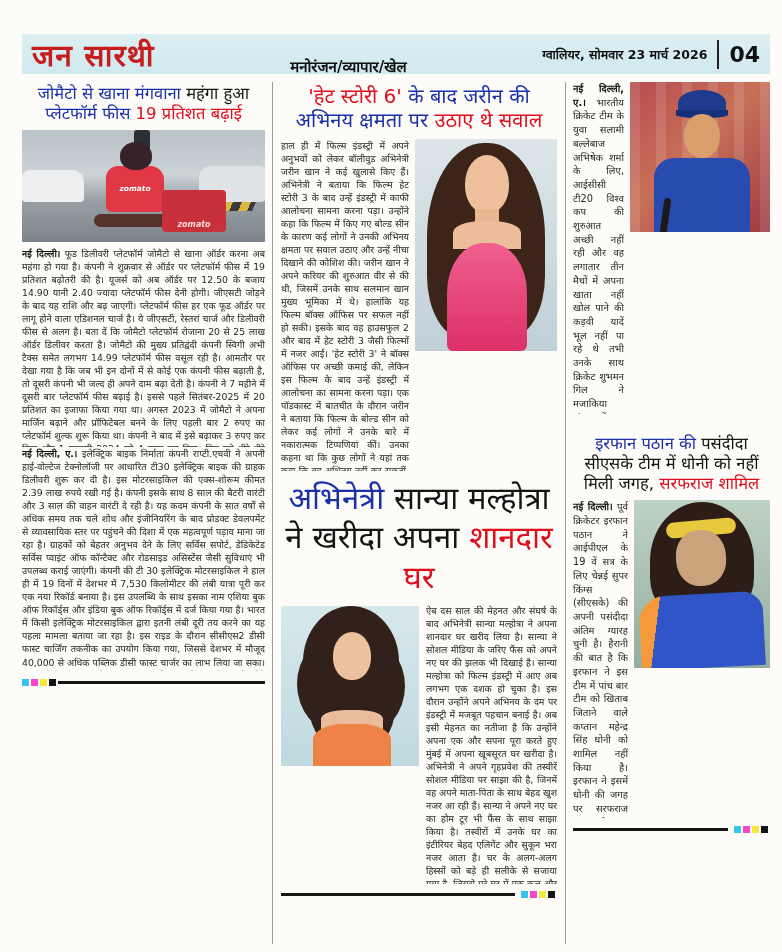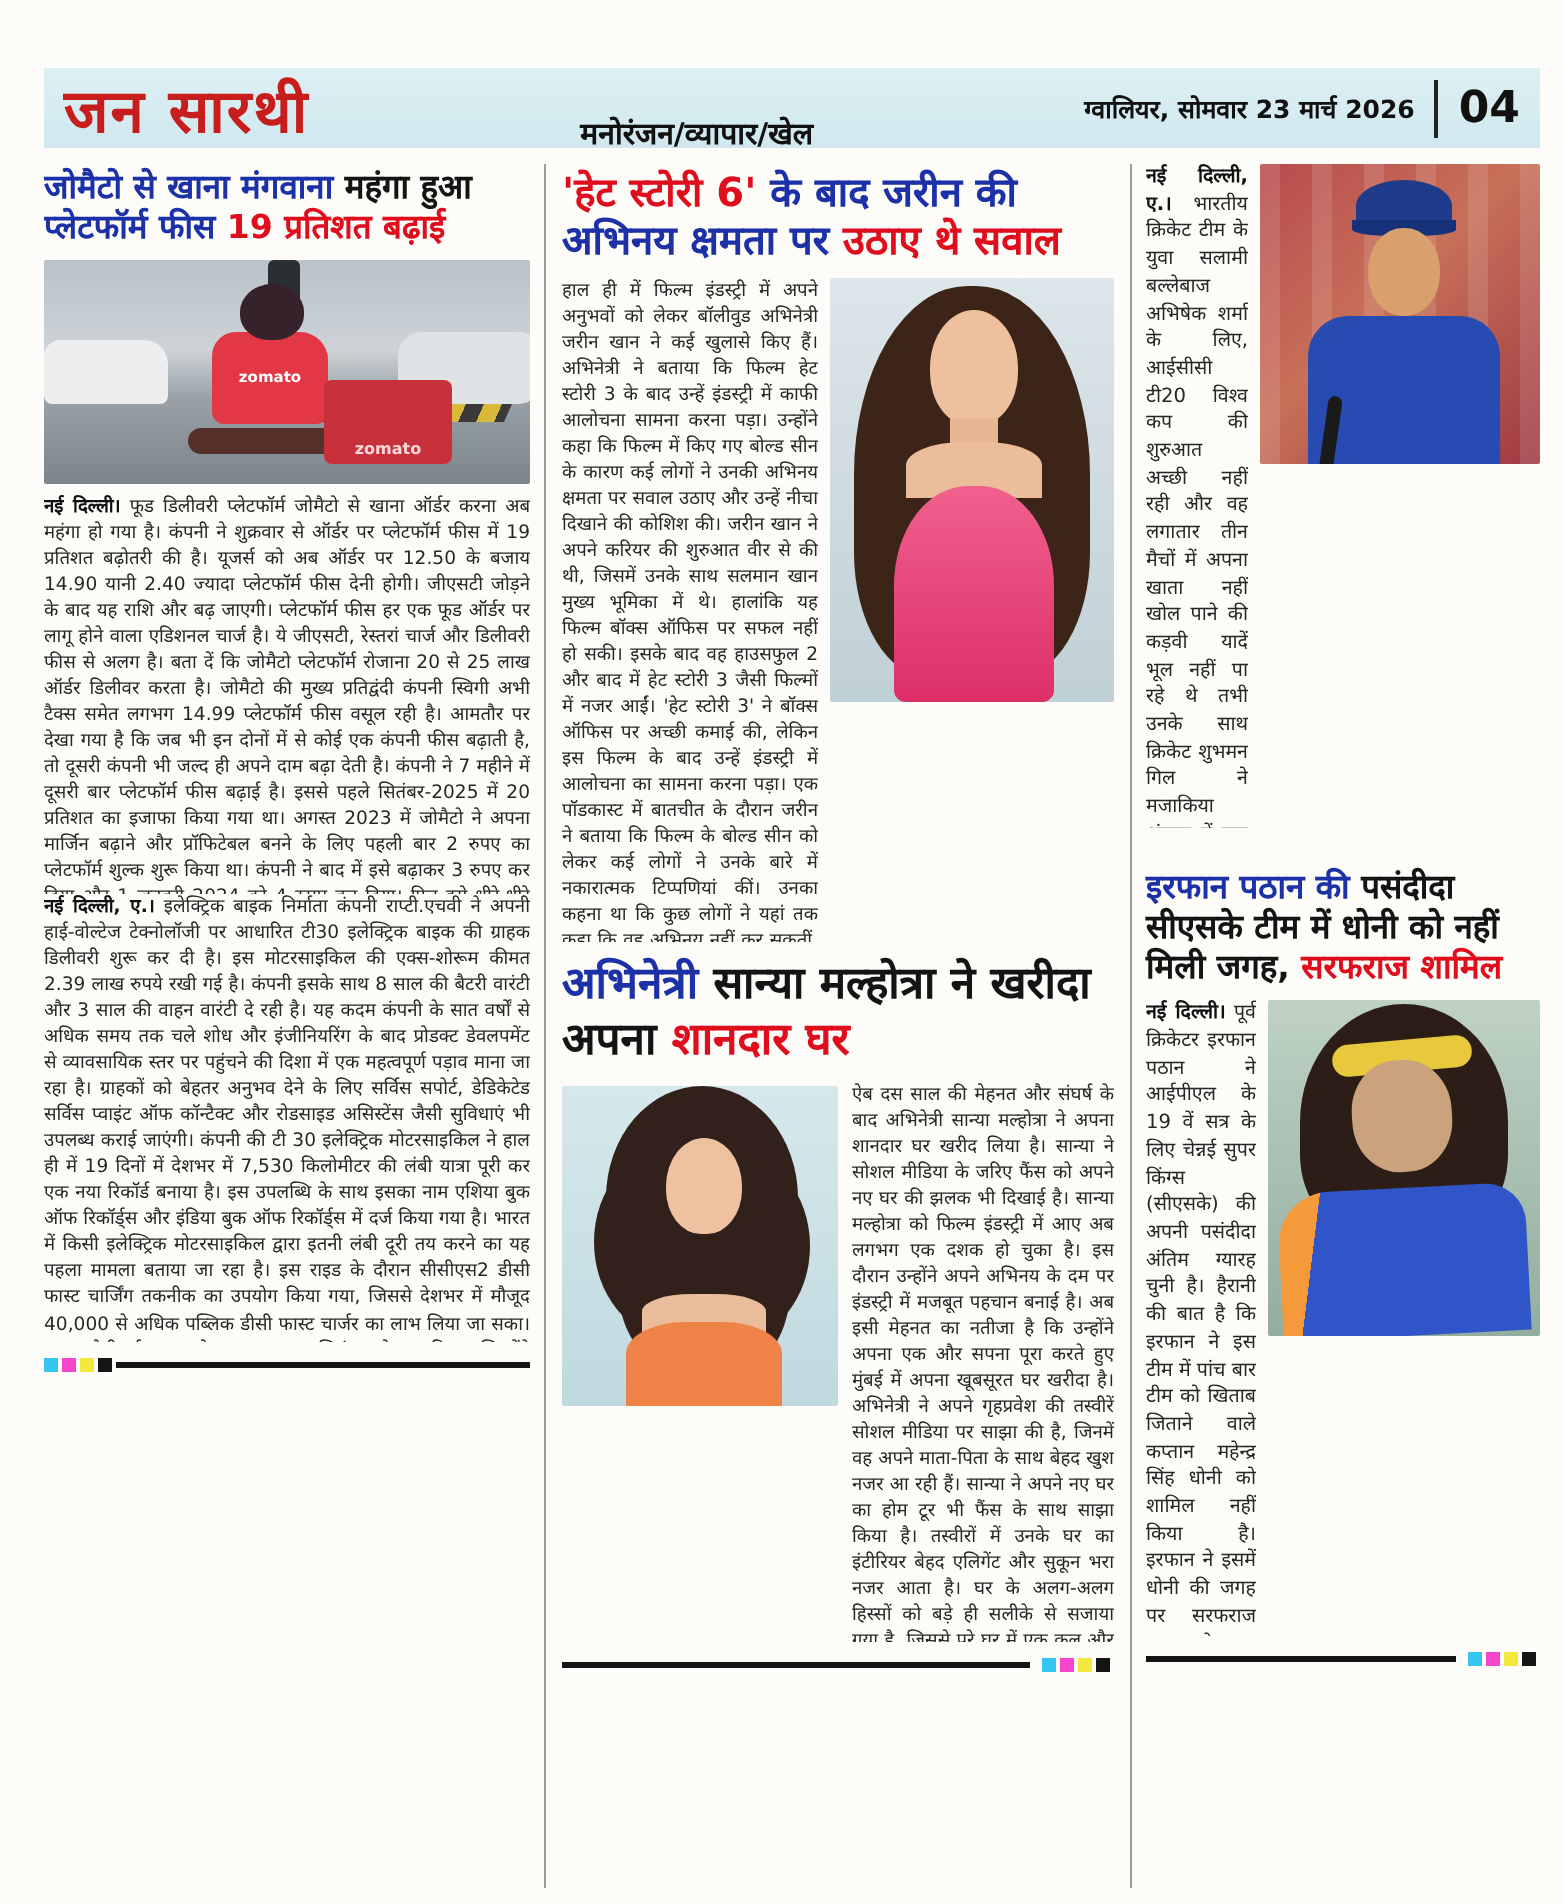--- a/index.html
+++ b/index.html
@@ -15,38 +15,38 @@
   .pagenum{font-size:22px;font-weight:800;color:#111;border-left:2px solid #222;
         padding:2px 8px 2px 10px;margin-right:2px;}
   
   .columns{position:absolute;left:22px;right:12px;top:82px;bottom:8px;display:flex;}
   .col{overflow:hidden;}
   .col-left{width:243px;padding-right:7px;}
   .col-mid{width:276px;border-left:1px solid #9c9c9c;border-right:1px solid #9c9c9c;
         padding:0 8px;}
   .col-right{flex:1;padding-left:7px;}
   
-  .hl{font-weight:700;line-height:1.22;margin:2px 0 6px 0;}
+  .hl{text-align:center;font-weight:400;line-height:1.22;margin:2px 0 6px 0;}
   .hl .b{color:#1c31a8;}
   .hl .k{color:#141414;}
   .hl .r{color:#e00d1d;}
   .hl-s{font-size:16.5px;}
   .hl-m{font-size:20px;}
   .hl-l{font-size:21px;}
-  .hl-xl{font-size:22px;line-height:1.28;}
+  .hl-xl{font-size:31px;line-height:1.28;}
   
   .body-txt{font-size:9.3px;line-height:1.4;text-align:justify;color:#262626;
         overflow:hidden;margin:0;}
   .lead{font-weight:700;color:#111;}
   
   .ph{position:relative;overflow:hidden;border-radius:1px;}
   .ph div{position:absolute;}
   
   .ph-zomato{height:112px;margin:2px 0 5px 0;
-     background:linear-gradient(180deg,#b9c2c9 0%,#cdd3d7 40%,#99a1a7 62%,#7d858c 100%);}
+     background:linear-gradient(180deg,#b9c2c9 0%,#cdd3d7 40%,#99a1a7 62%,#7d858c 100%);font-style:italic;}
   .zm-car-l{left:0;top:40px;width:62px;height:32px;background:#eceef0;border-radius:8px 12px 4px 4px;}
   .zm-car-r{right:-6px;top:36px;width:72px;height:36px;background:#dfe3e6;border-radius:12px;}
   .zm-median{left:128px;top:72px;width:104px;height:9px;transform:skewX(-24deg);
      background:repeating-linear-gradient(90deg,#d8b93c 0 9px,#3a3a3a 9px 18px);}
   .zm-pole{left:118px;top:2px;width:5px;height:56px;background:#4a4f54;}
   .zm-light{left:112px;top:0;width:16px;height:26px;background:#2b2f33;border-radius:3px;}
   .zm-helmet{left:98px;top:12px;width:32px;height:28px;background:#35222a;border-radius:50% 50% 45% 45%;}
   .zm-jacket{left:84px;top:36px;width:58px;height:46px;background:#e23744;border-radius:12px 14px 6px 6px;
      color:#fff;font-size:7.5px;font-weight:700;text-align:center;line-height:46px;position:absolute;}
   .zm-box{left:140px;top:60px;width:64px;height:42px;background:#c8303c;border-radius:4px;

